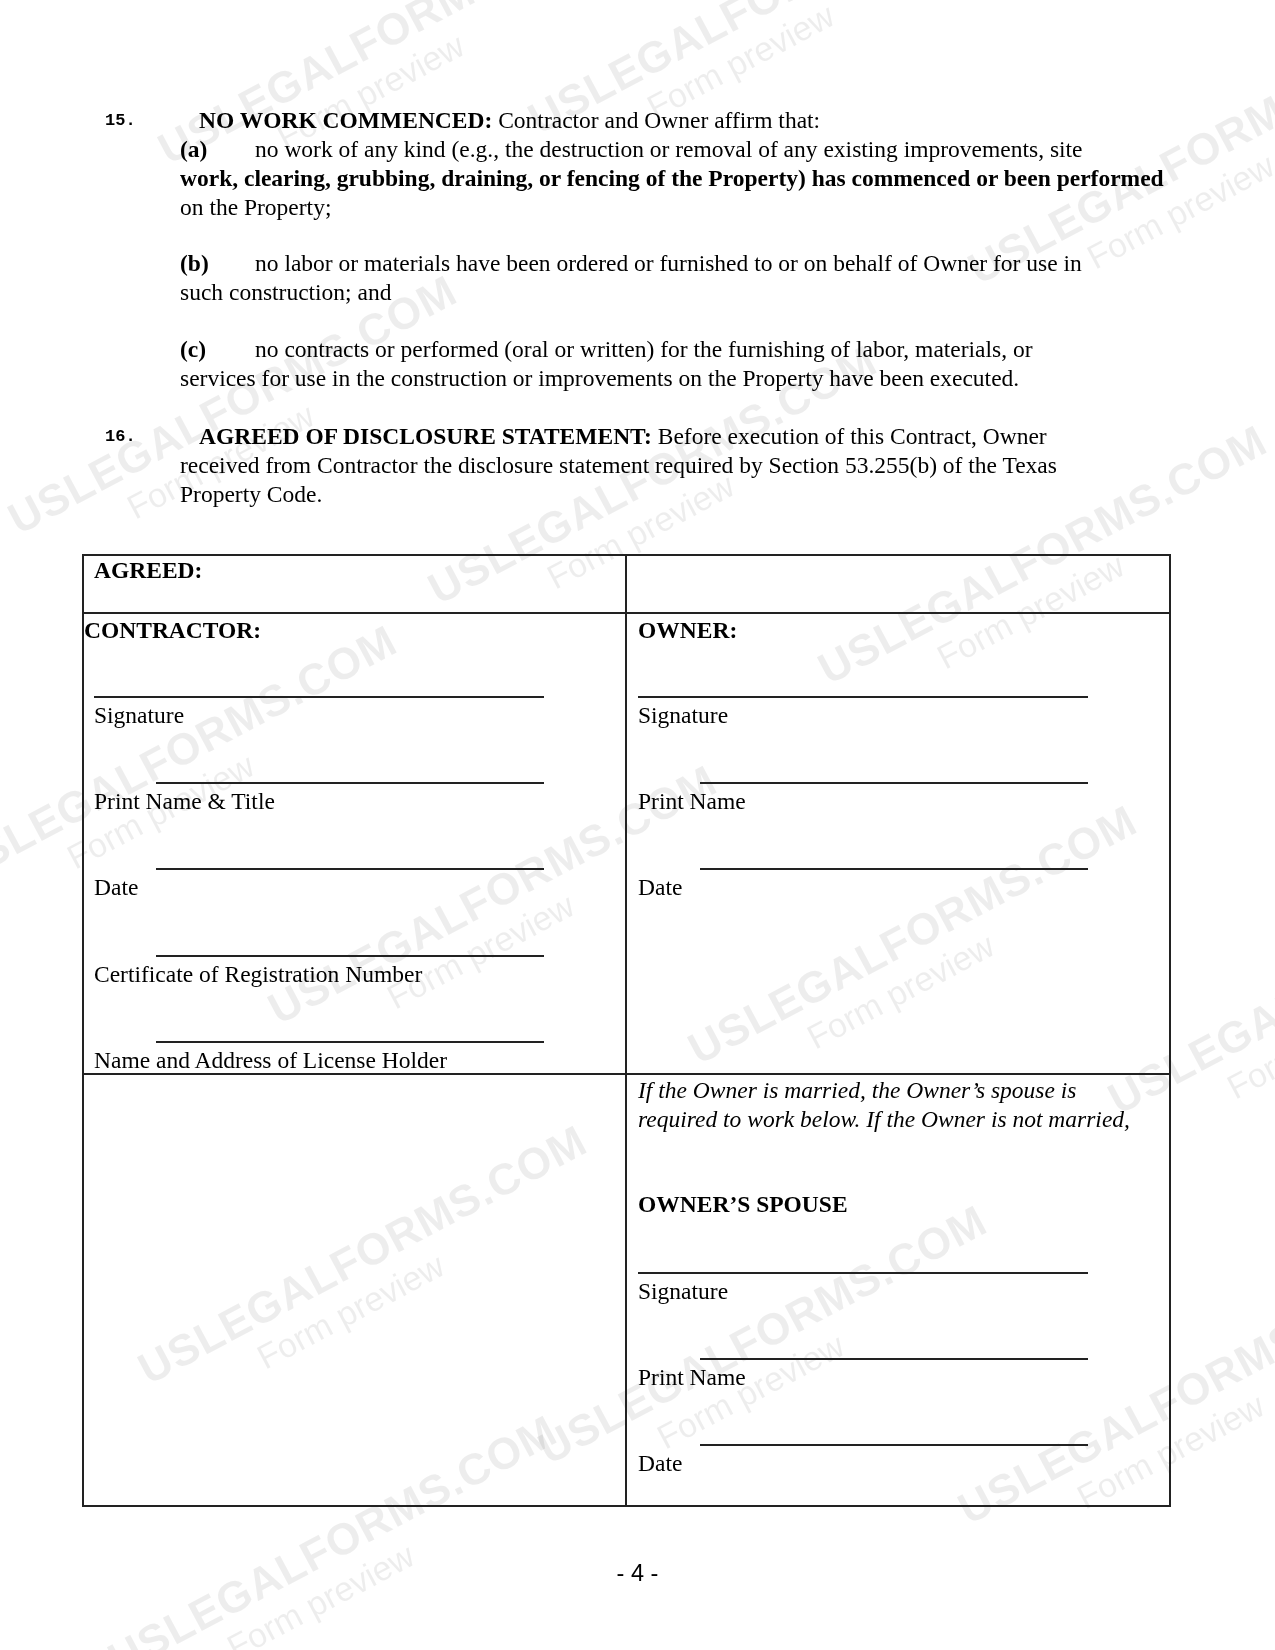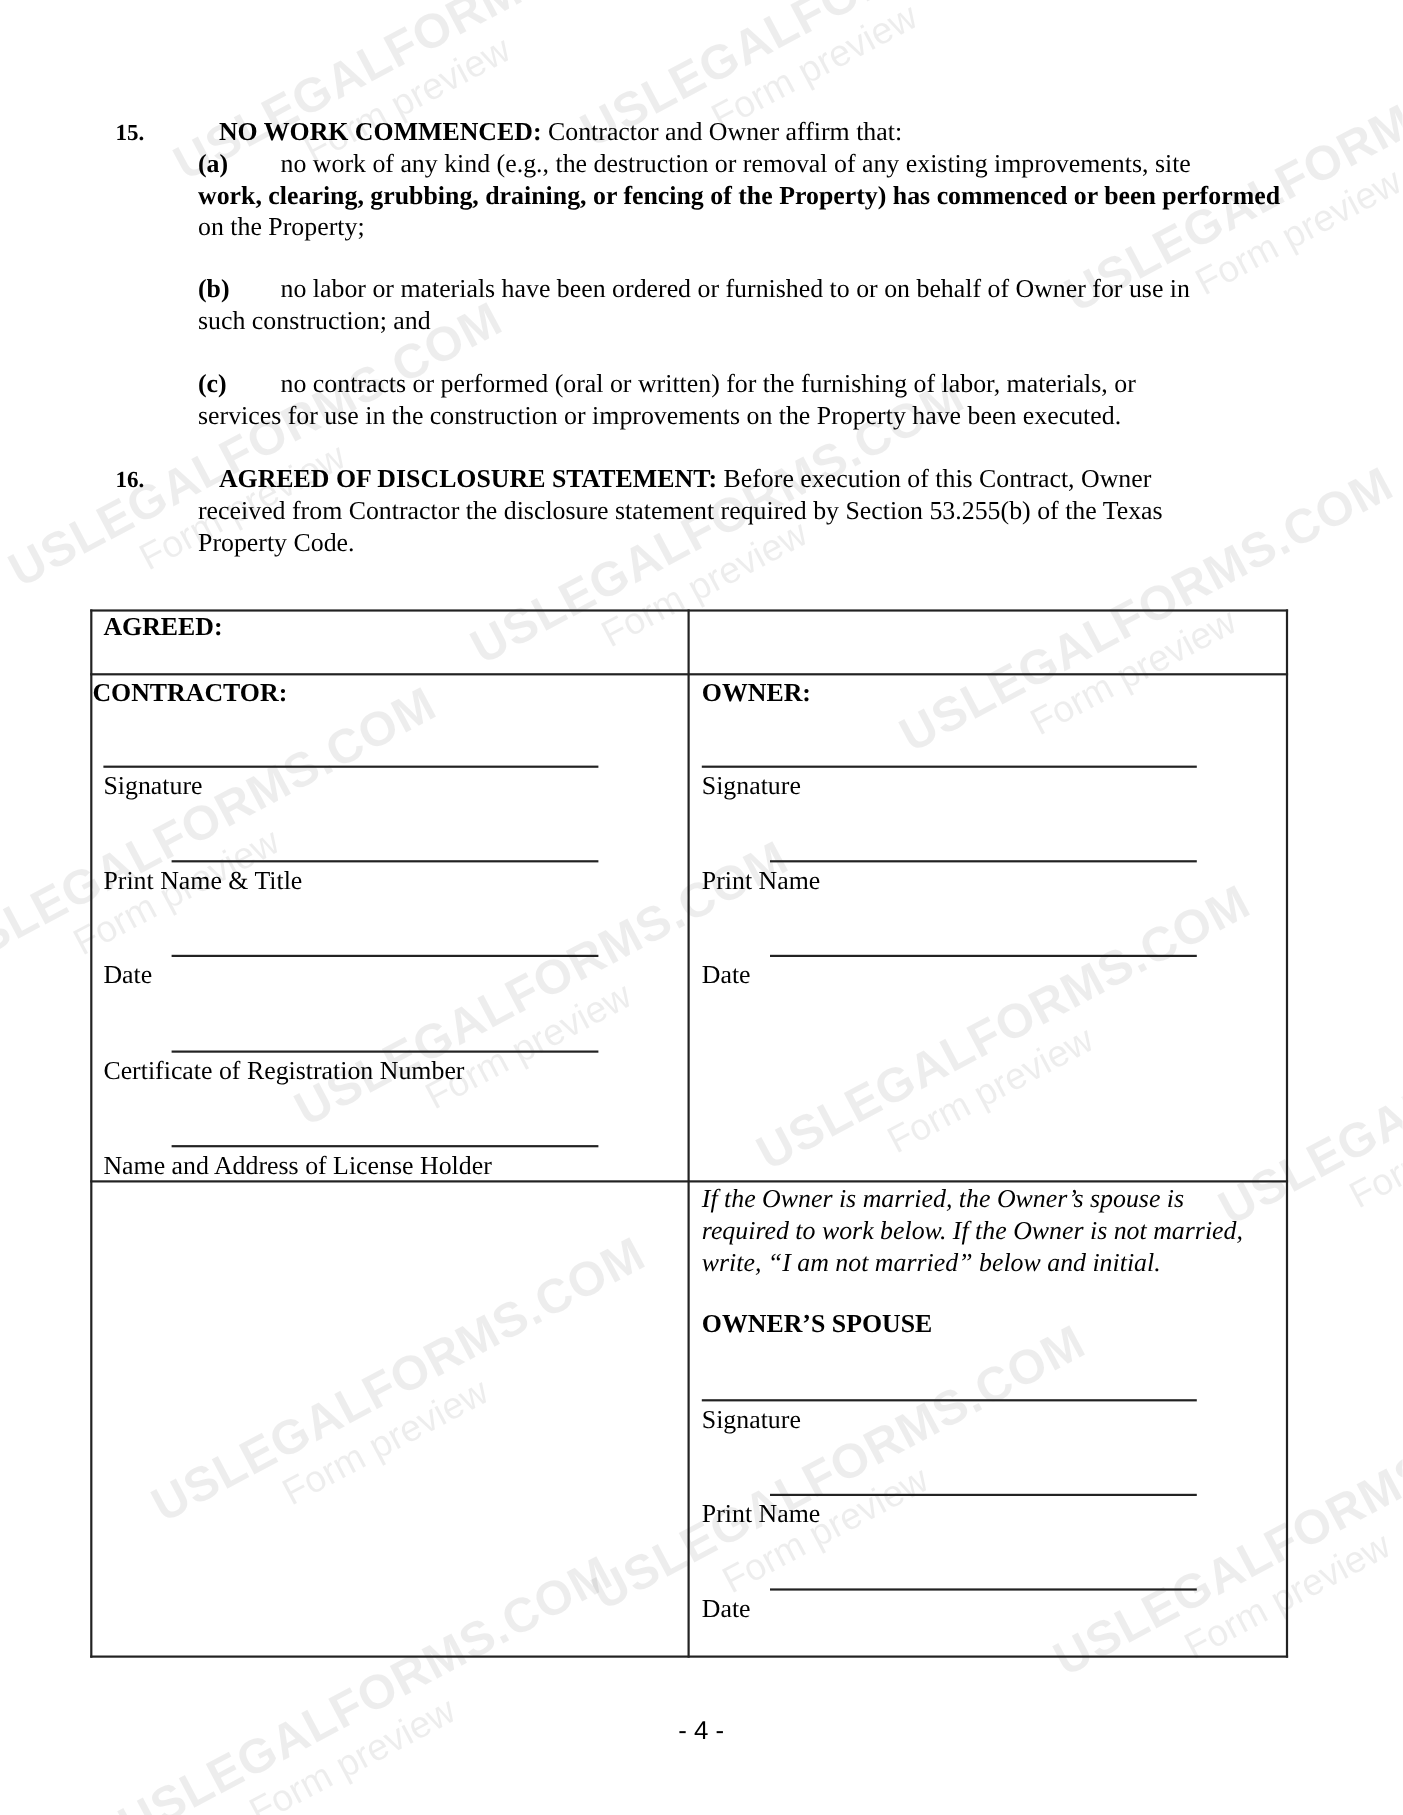--- a/index.html
+++ b/index.html
@@ -1,21 +1,21 @@
 <!DOCTYPE html>
 <html><head>
 <meta charset="utf-8">
 <style>
   html, body { margin: 0; padding: 0; background: #ffffff; }
   body { width: 1275px; height: 1650px; position: relative; overflow: hidden;
          font-family: "Liberation Serif", "DejaVu Serif", serif; color: #000; }
   .page { position: absolute; left: 0; top: 0; width: 1275px; height: 1650px; }
   .line { position: absolute; white-space: nowrap; font-size: 23.5px; line-height: 29px; }
   .b { font-weight: bold; margin-left: 19px; }
-  .num { position: absolute; font-weight: bold; font-size: 21px; line-height: 29px; }
+  .num { position: absolute; font-weight: bold; font-size: 17px; line-height: 29px; font-family: Liberation Mono, monospace; }
   .tab { display: inline-block; width: 75px; font-weight: bold; }
   
   .tbl-border { position: absolute; background: #222; }
   .cell-text { position: absolute; font-size: 23.5px; line-height: 29px; white-space: nowrap; }
   .cell-head { position: absolute; font-size: 23.5px; line-height: 29px; font-weight: bold; white-space: nowrap; }
   .sigline { position: absolute; height: 2px; background: #222; }
   .italic { position: absolute; font-size: 23.5px; line-height: 29px; font-style: italic; width: 540px; }
   .pagenum { position: absolute; left: 0; width: 1275px; text-align: center; font-size: 23.5px; top: 1560px;
              font-family: "Liberation Sans", "DejaVu Sans", sans-serif; }
   .wm { position: absolute; color: rgba(0,0,0,0.07); font-family: "Liberation Sans", "DejaVu Sans", sans-serif;
@@ -164,21 +164,20 @@
       <div class="cell-text" style="left:638px; top:787px;">Print Name</div>
 
       <div class="sigline" style="left:700px; top:868px; width:388px;"></div>
       <div class="cell-text" style="left:638px; top:873px;">Date</div>
     </div>
 
     <div>
       <div class="italic" style="left:638px; top:1076px;">
         <div>If the Owner is married, the Owner’s spouse is</div>
         <div>required to work below. If the Owner is not married,</div>
-        <div>write, “I am not married” below and initial.</div>
       </div>
 
       <div class="cell-head" style="left:638px; top:1190px;">OWNER’S SPOUSE</div>
 
       <div class="sigline" style="left:638px; top:1272px; width:450px;"></div>
       <div class="cell-text" style="left:638px; top:1277px;">Signature</div>
 
       <div class="sigline" style="left:700px; top:1358px; width:388px;"></div>
       <div class="cell-text" style="left:638px; top:1363px;">Print Name</div>
 

